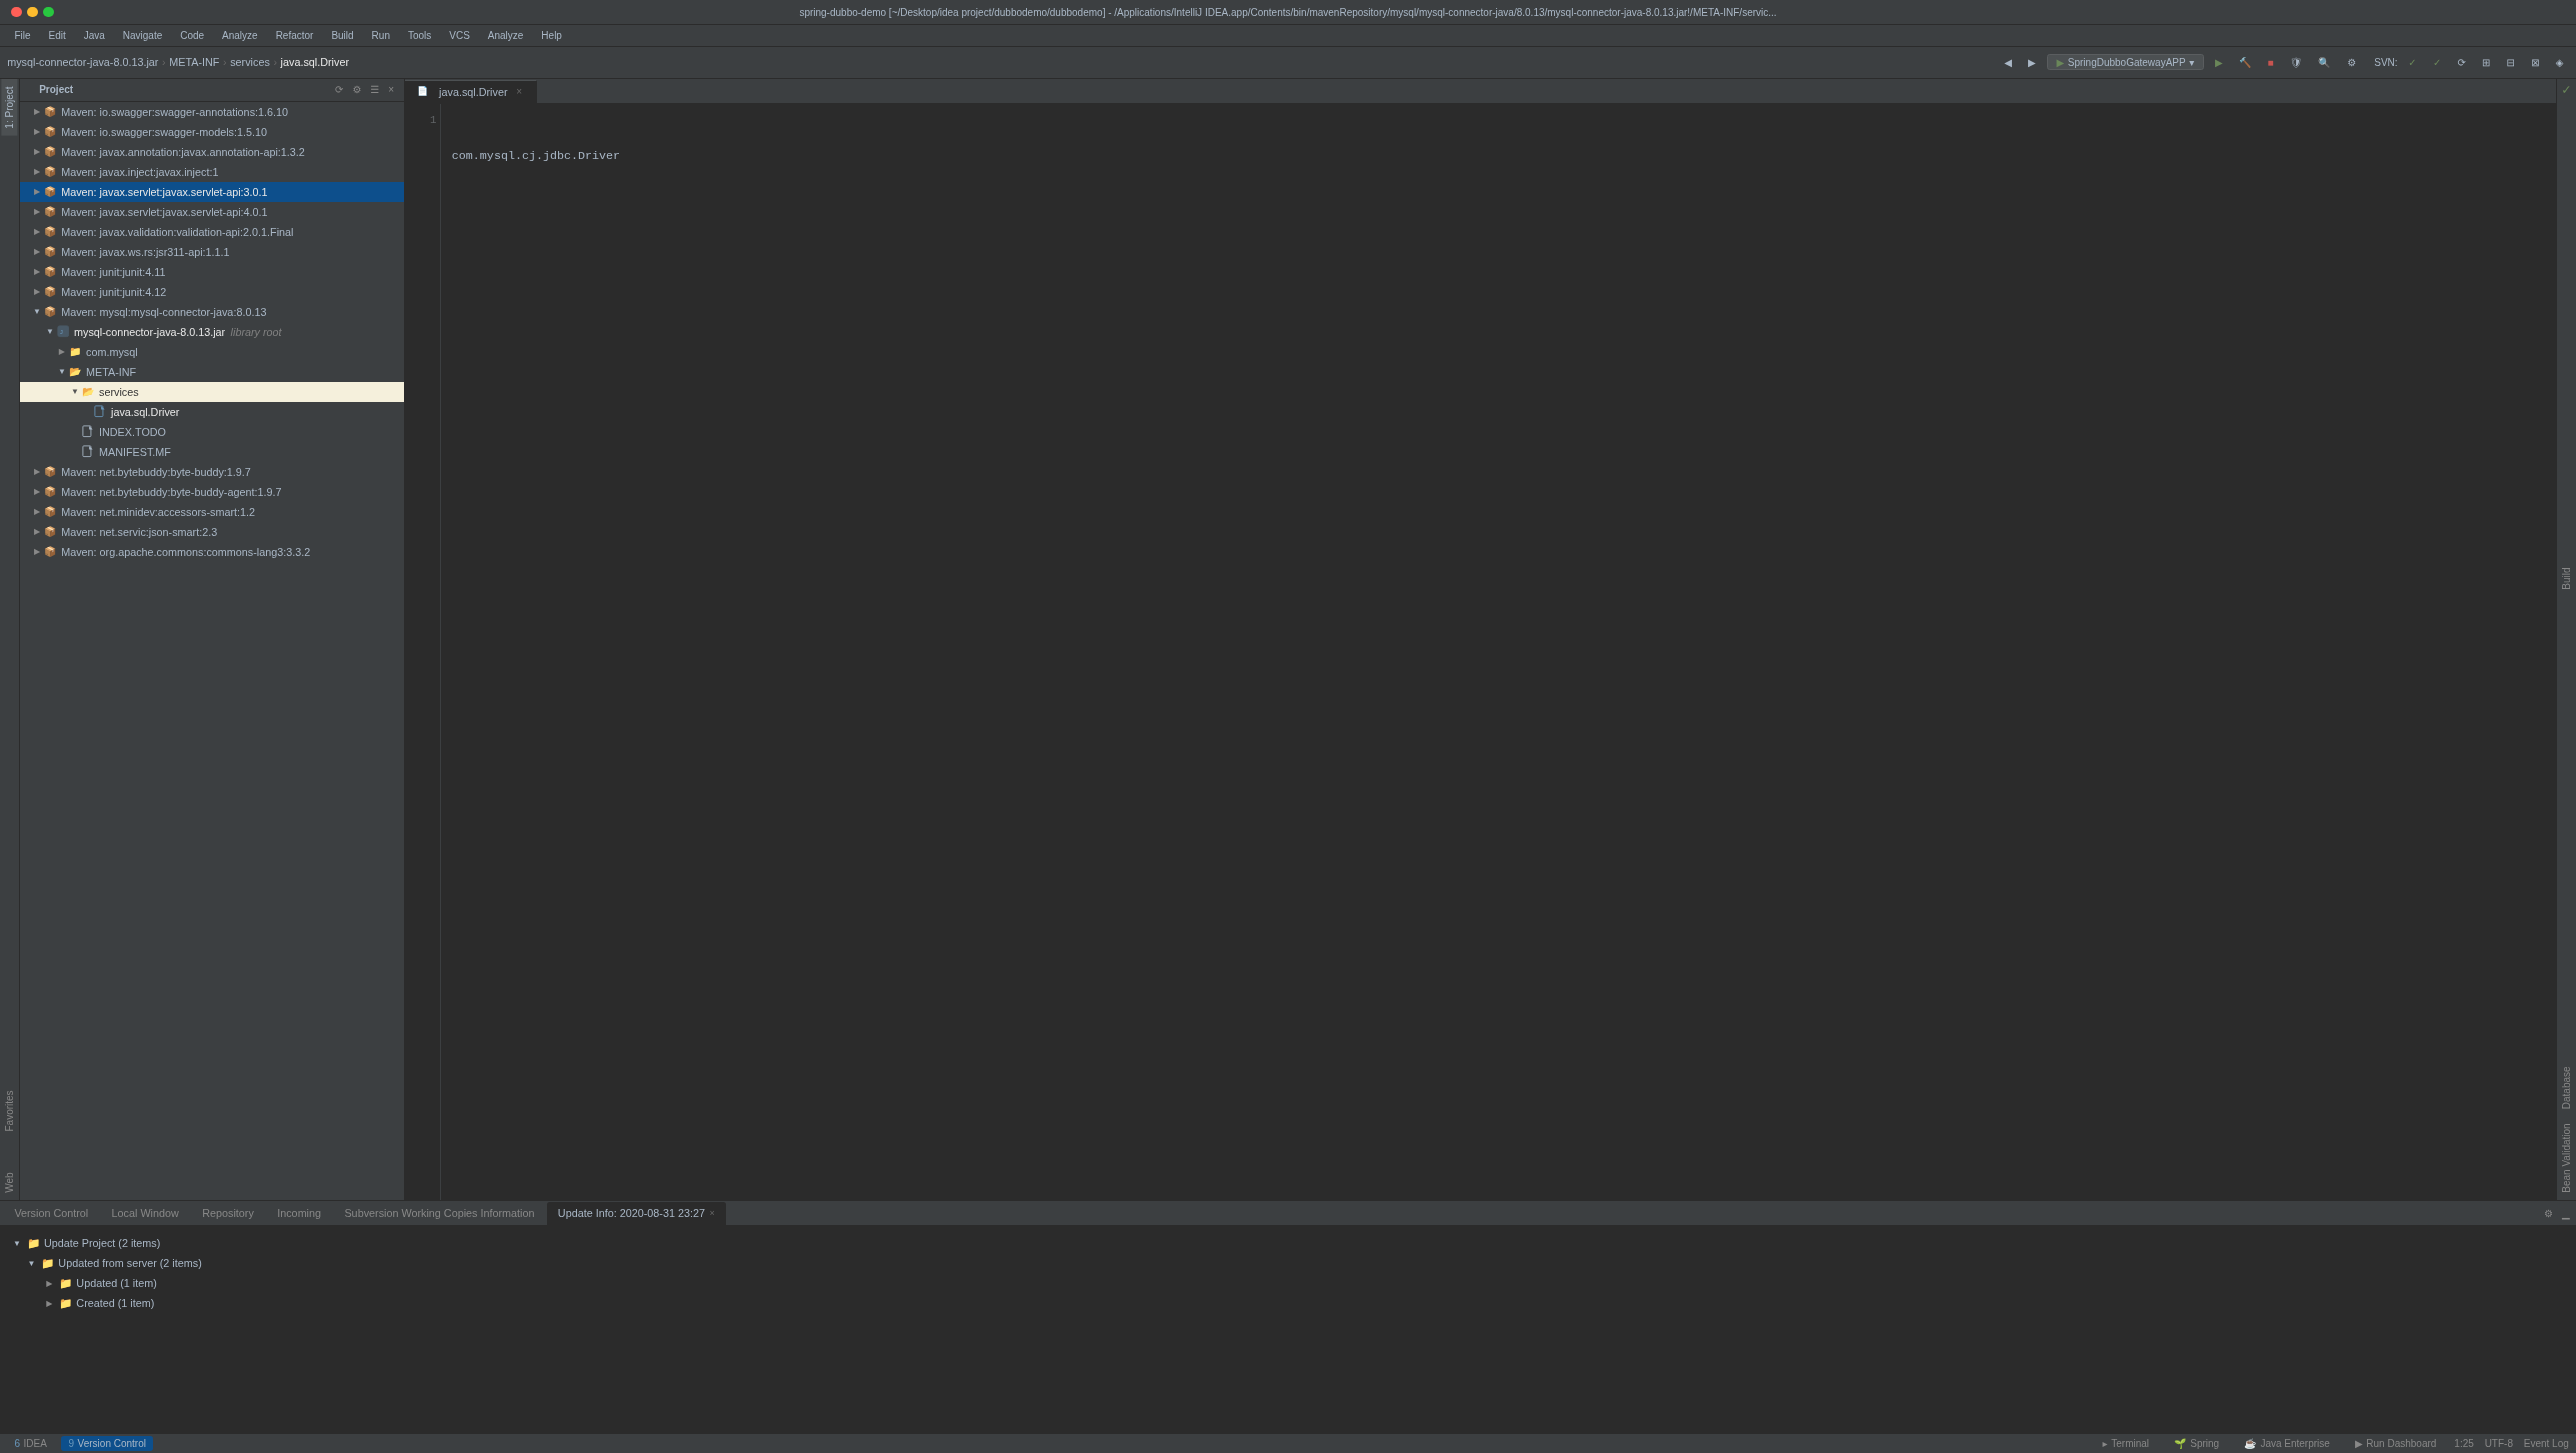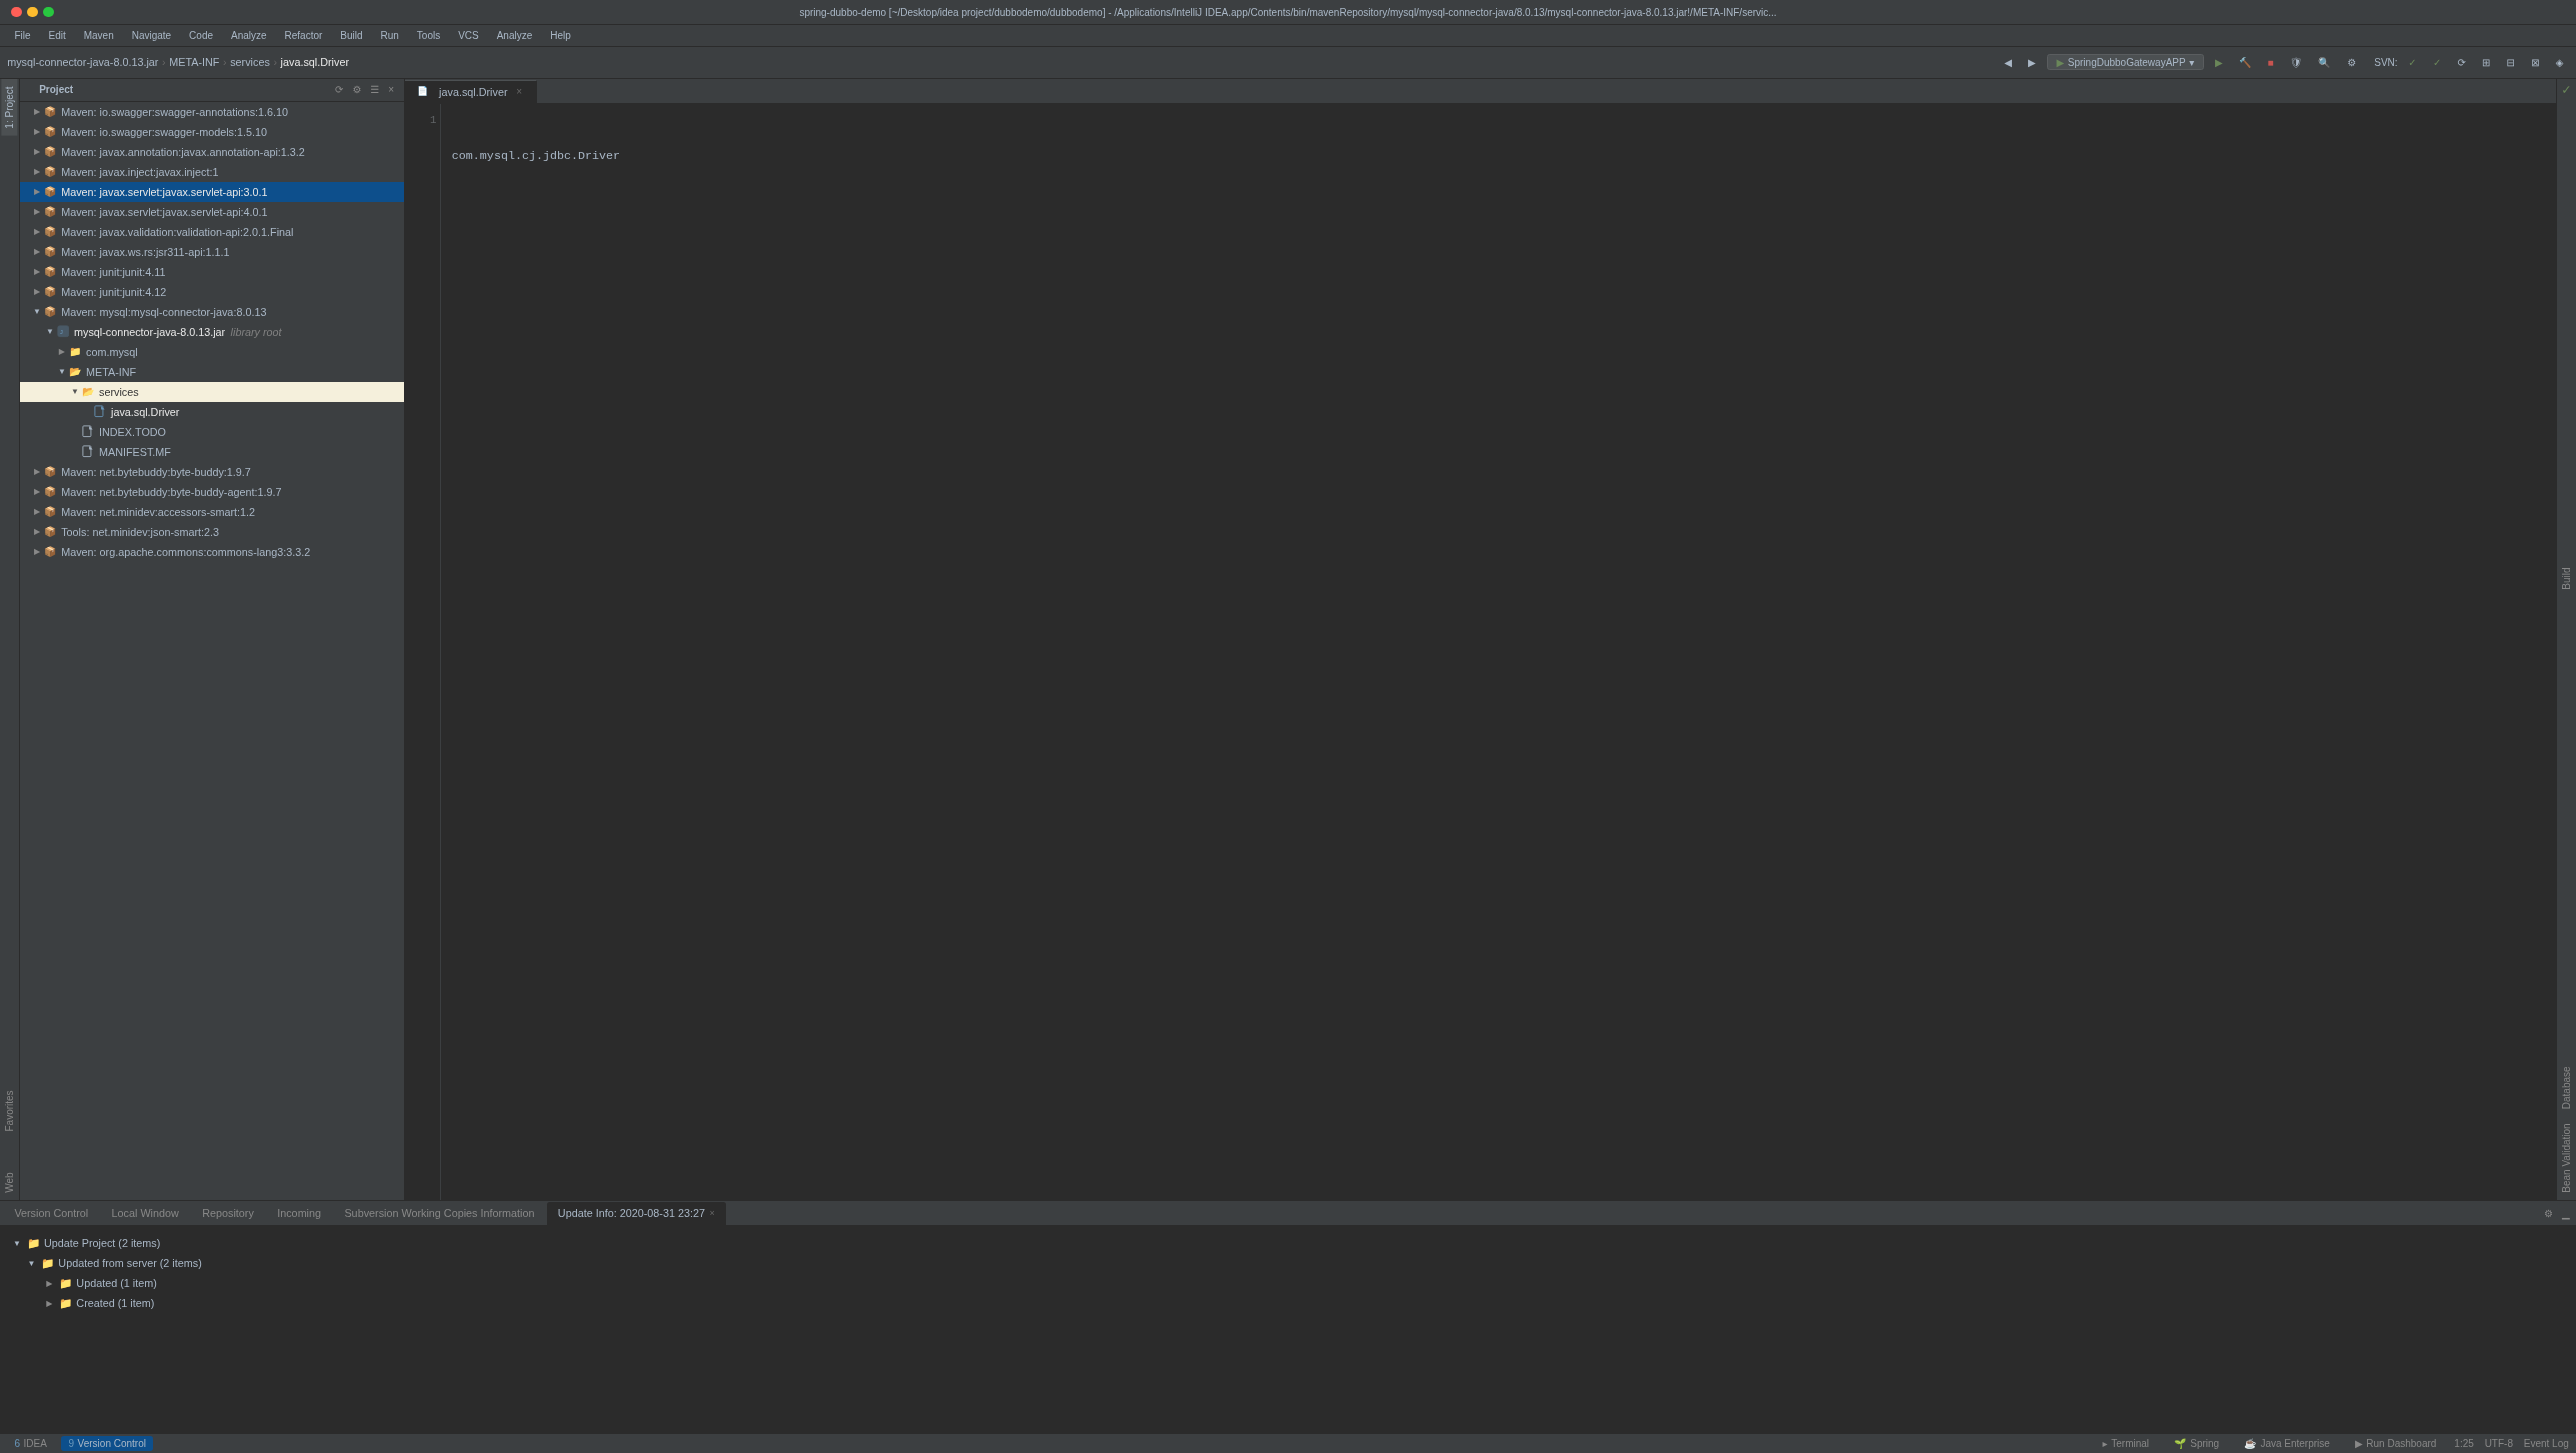--- a/index.html
+++ b/index.html
@@ -435,21 +435,21 @@
     <div class="window-btn win-close"></div>
     <div class="window-btn win-min"></div>
     <div class="window-btn win-max"></div>
   </div>
   <span style="font-size:10px; color:#a9b7c6;">spring-dubbo-demo [~/Desktop/idea project/dubbodemo/dubbodemo] - /Applications/IntelliJ IDEA.app/Contents/bin/mavenRepository/mysql/mysql-connector-java/8.0.13/mysql-connector-java-8.0.13.jar!/META-INF/servic...</span>
 </div>
 
 <div class="menu-bar">
   <span class="menu-item">File</span>
   <span class="menu-item">Edit</span>
-  <span class="menu-item">Maven</span>
+  <span class="menu-item">Java</span>
   <span class="menu-item">Navigate</span>
   <span class="menu-item">Code</span>
   <span class="menu-item">Analyze</span>
   <span class="menu-item">Refactor</span>
   <span class="menu-item">Build</span>
   <span class="menu-item">Run</span>
   <span class="menu-item">Tools</span>
   <span class="menu-item">VCS</span>
   <span class="menu-item">Analyze</span>
   <span class="menu-item">Help</span>
@@ -678,21 +678,21 @@
         <span class="indent" style="width:7.2px;"></span>
         <span class="expand-arrow">▶</span>
         <span class="tree-icon orange-icon">📦</span>
         <span class="tree-label">Maven: net.minidev:accessors-smart:1.2</span>
       </div>
 
       <div class="tree-item">
         <span class="indent" style="width:7.2px;"></span>
         <span class="expand-arrow">▶</span>
         <span class="tree-icon orange-icon">📦</span>
-        <span class="tree-label">Tools: net.minidev:json-smart:2.3</span>
+        <span class="tree-label">Maven: net.servic:json-smart:2.3</span>
       </div>
 
       <div class="tree-item">
         <span class="indent" style="width:7.2px;"></span>
         <span class="expand-arrow">▶</span>
         <span class="tree-icon orange-icon">📦</span>
         <span class="tree-label">Maven: org.apache.commons:commons-lang3:3.3.2</span>
       </div>
 
     </div>

